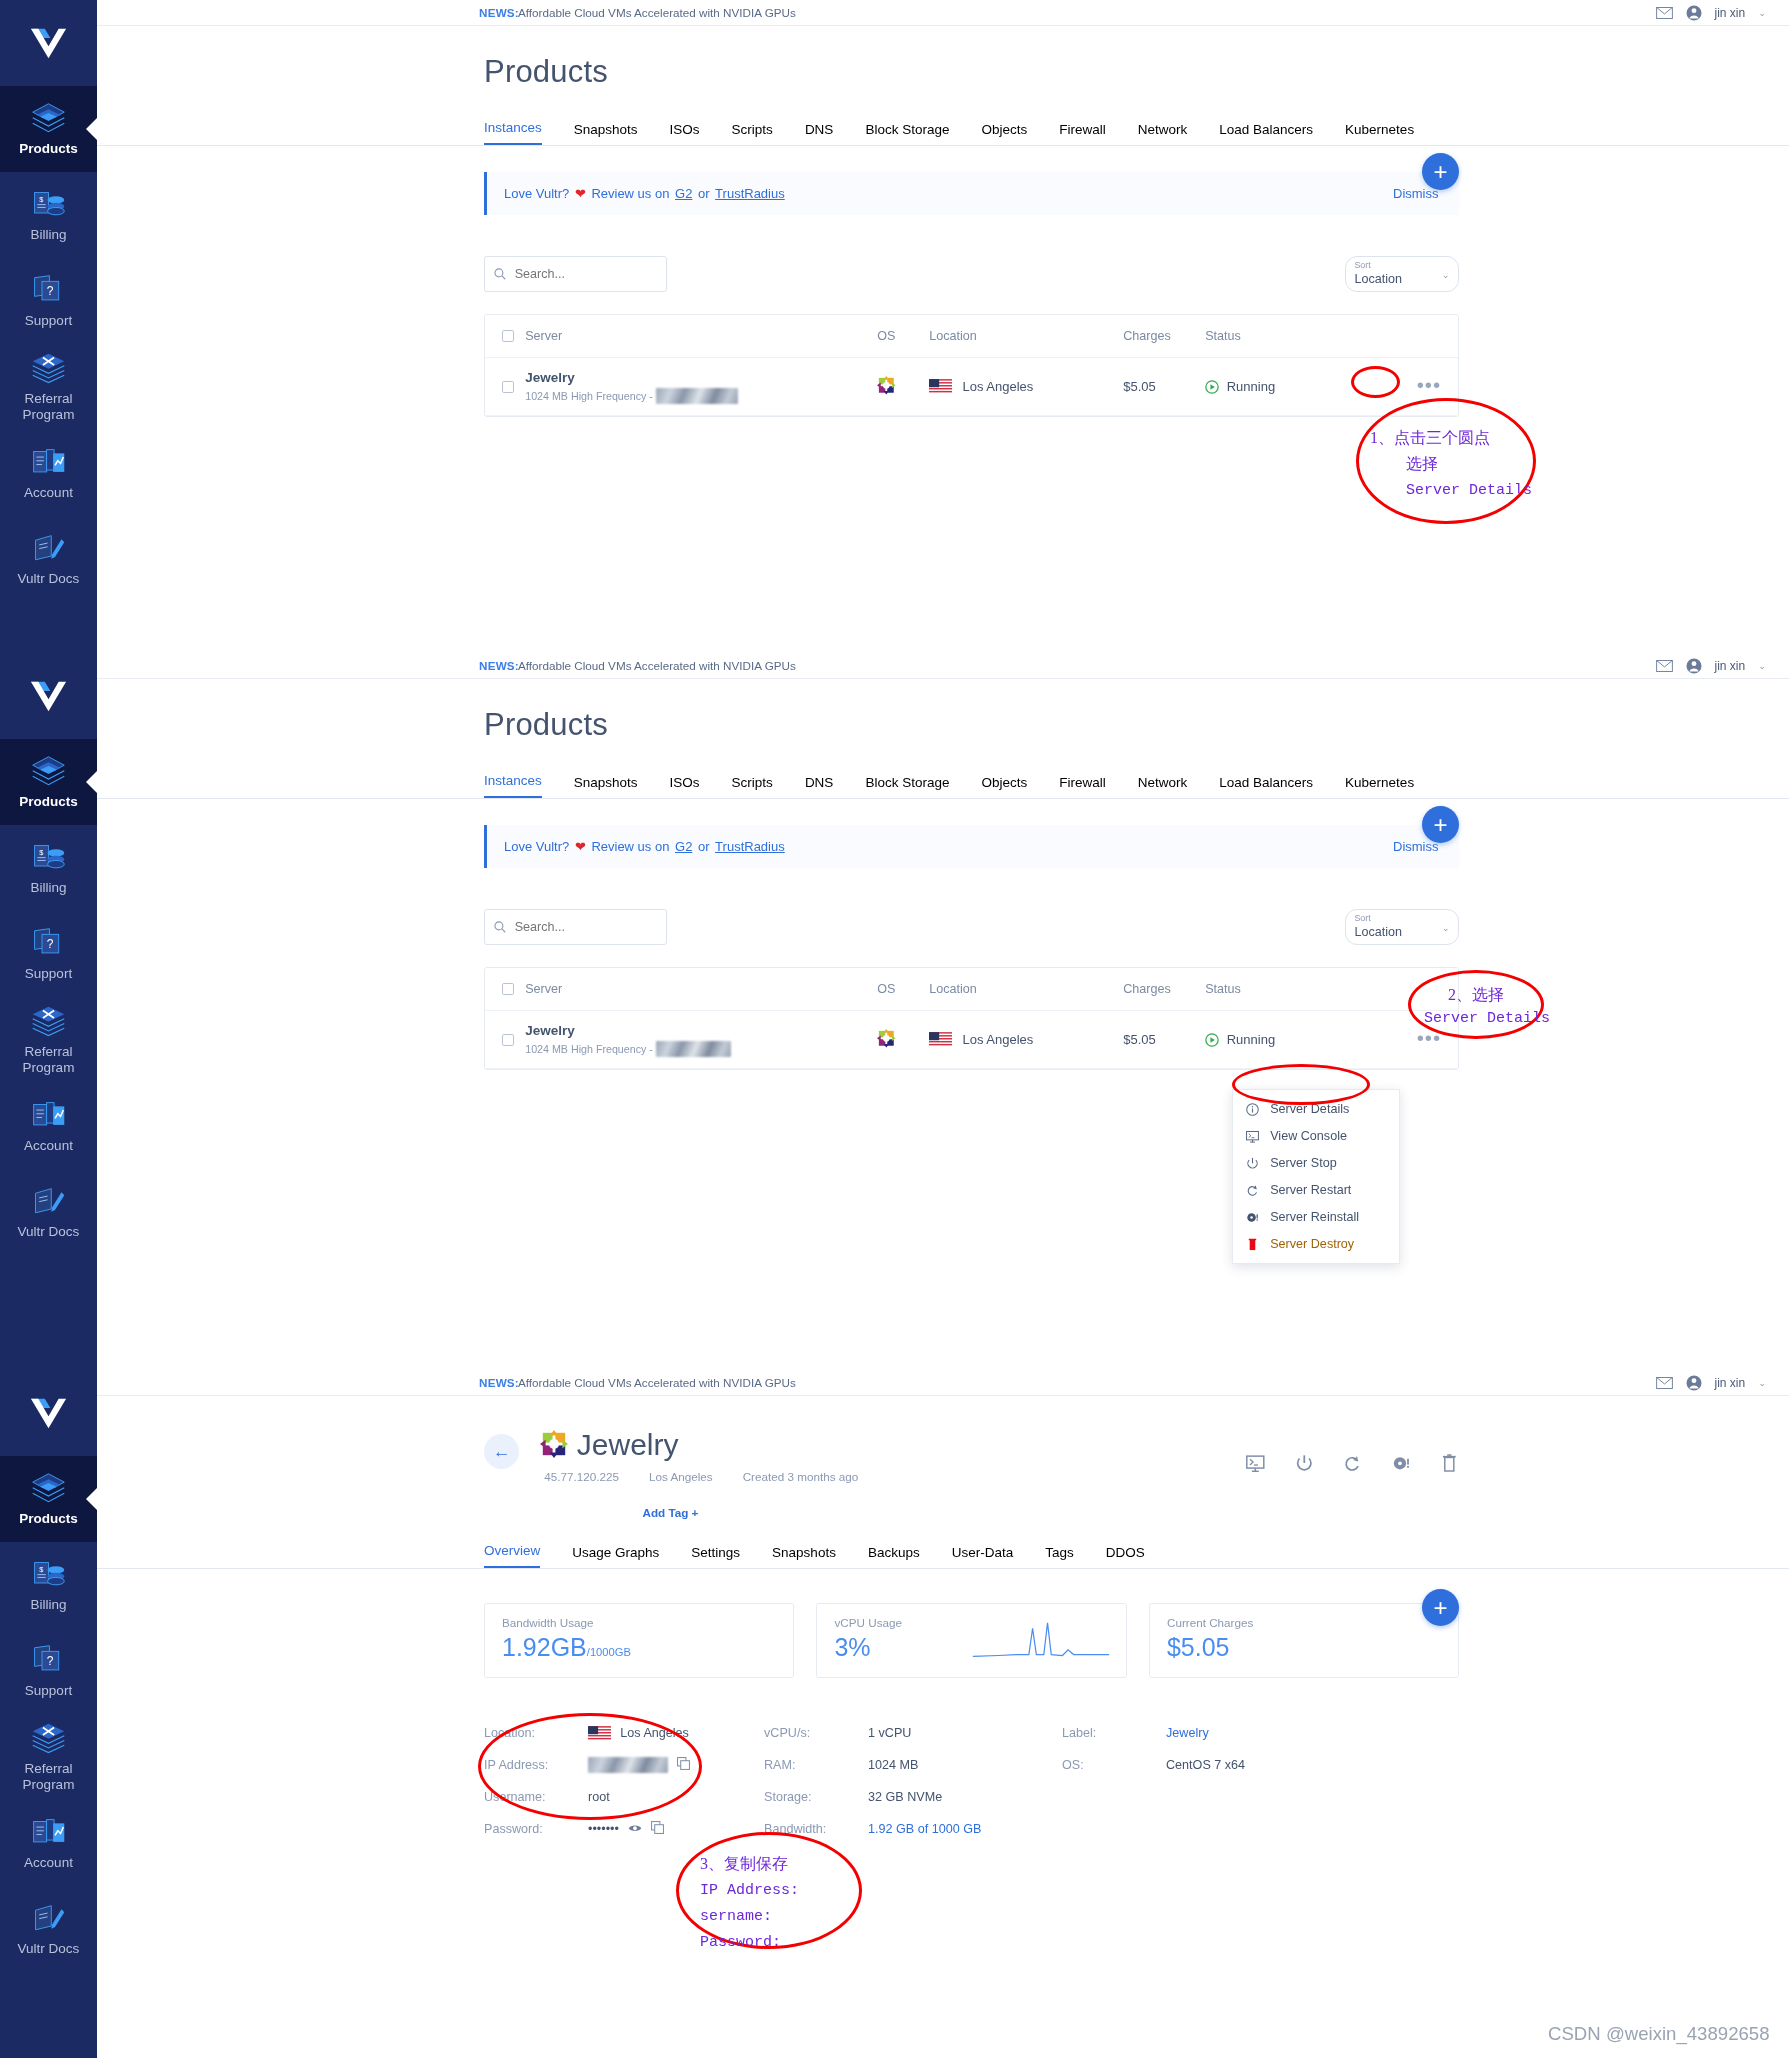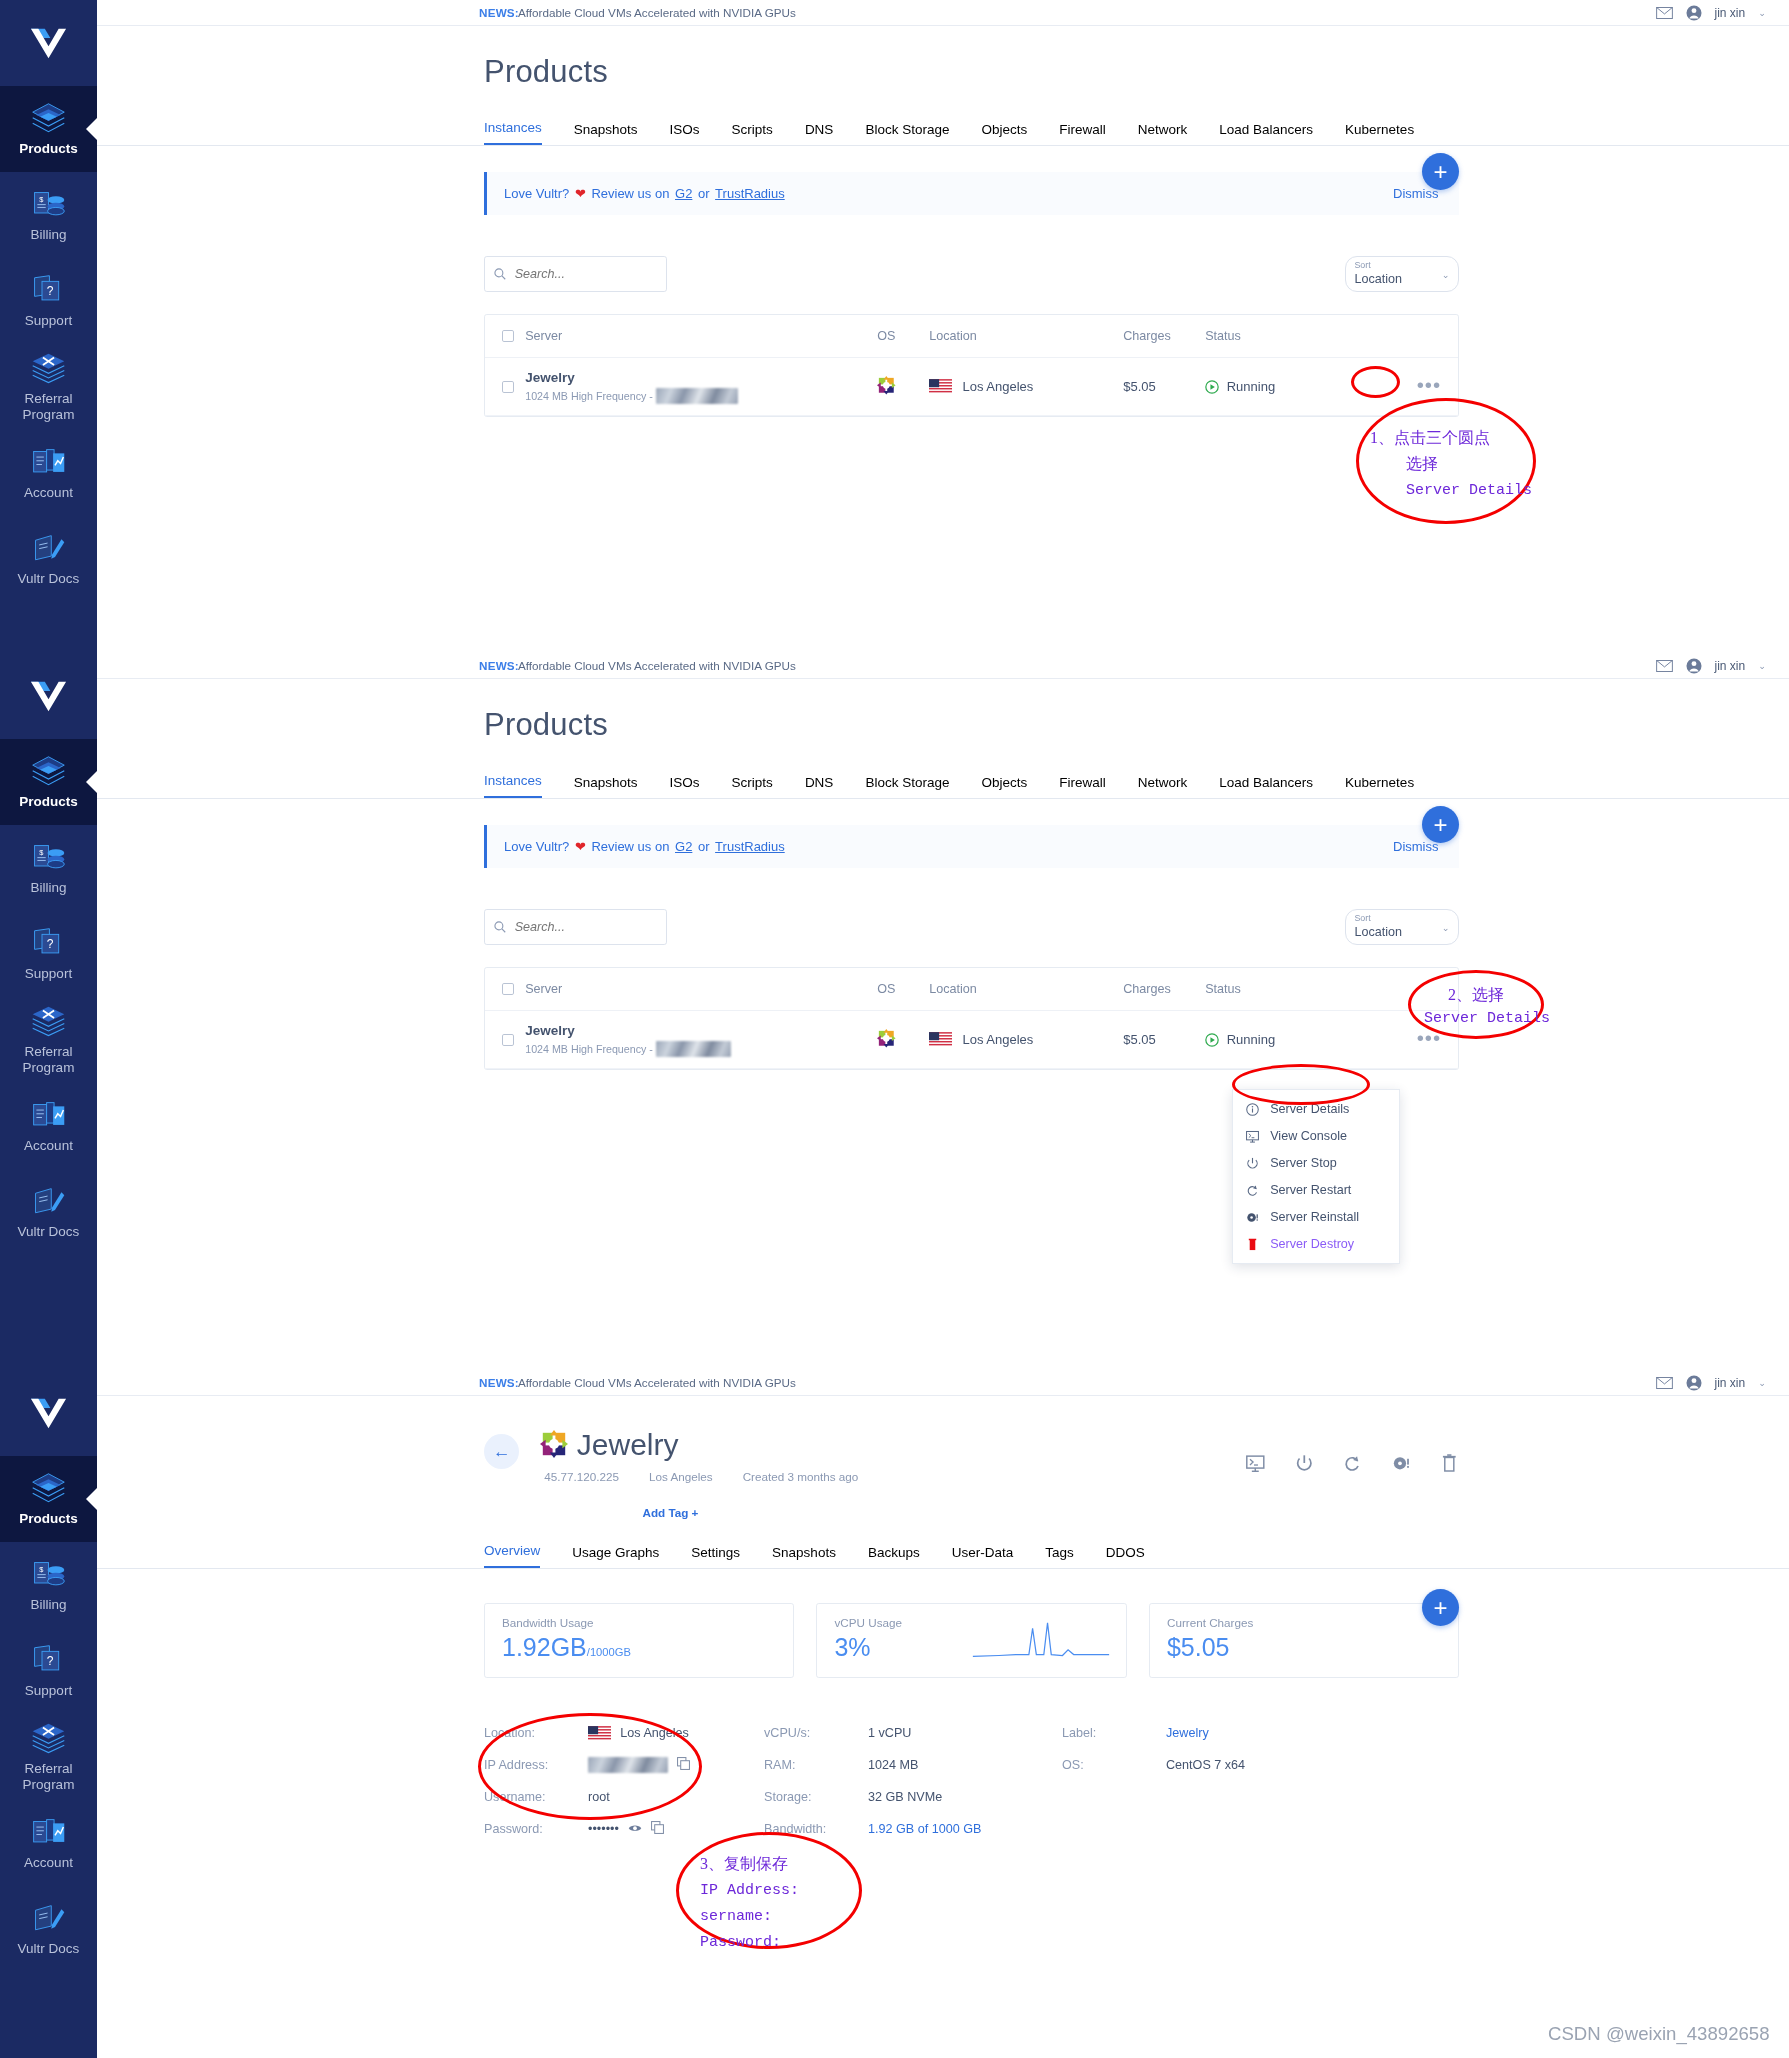--- a/index.html
+++ b/index.html
@@ -145,21 +145,20 @@
     padding: 0 9.3px;
     gap: 8.4px;
     background: #fff;
   }
   .search-box input {
     border: none; outline: none;
     font-size: 12.6px; color: #7c8aa3;
     font-family: "Liberation Sans", sans-serif;
     width: 100%;
     background: transparent;
-    font-style: italic;
   }
   .sort-box {
     width: 114px; height: 36px;
     border: 0.9px solid #dde3ed;
     border-radius: 12px;
     padding: 2.8px 8.4px 0 8.4px;
     position: relative;
     background: #fff;
   }
   .sort-label { font-size: 8.9px; color: #8b99b3; line-height: 11.2px; }
@@ -225,21 +224,21 @@
   }
   .menu-item {
     height: 27px;
     display: flex; align-items: center;
     gap: 11.2px;
     padding: 0 13px;
     font-size: 12.6px;
     color: #44536e;
     cursor: pointer;
   }
-  .menu-item.danger { color: #8b5cf6; }
+  .menu-item.danger { color: #a16207; }
   .menu-item svg { display:block; flex: 0 0 auto; }
 
   
   .detail-head { padding-left: 387px; padding-top: 32px; display:flex; align-items:flex-start; }
   .back-btn {
     width: 35px; height: 35px; border-radius: 50%;
     background: #eaf1fd; color: #2f6fdc;
     display:flex; align-items:center; justify-content:center;
     font-size: 17.7px; margin-right: 20.5px; cursor:pointer; margin-top: 5.6px;
   }

